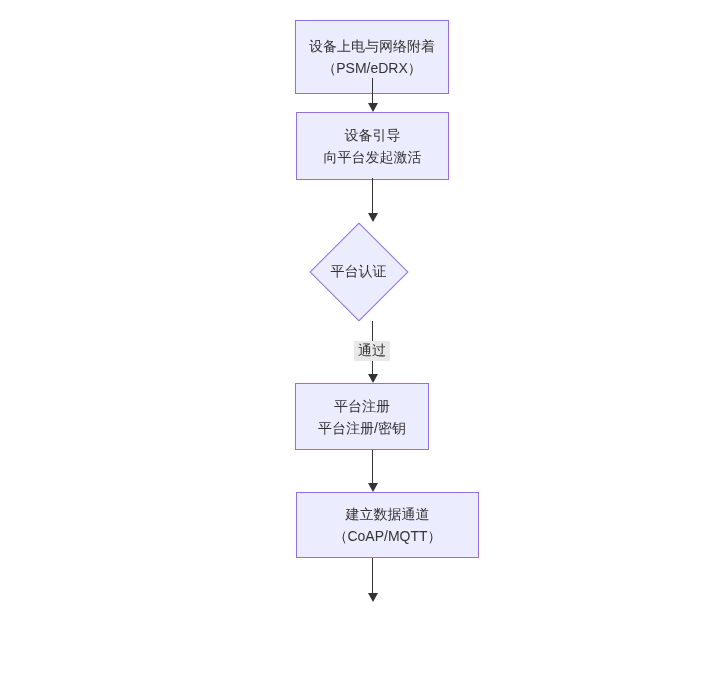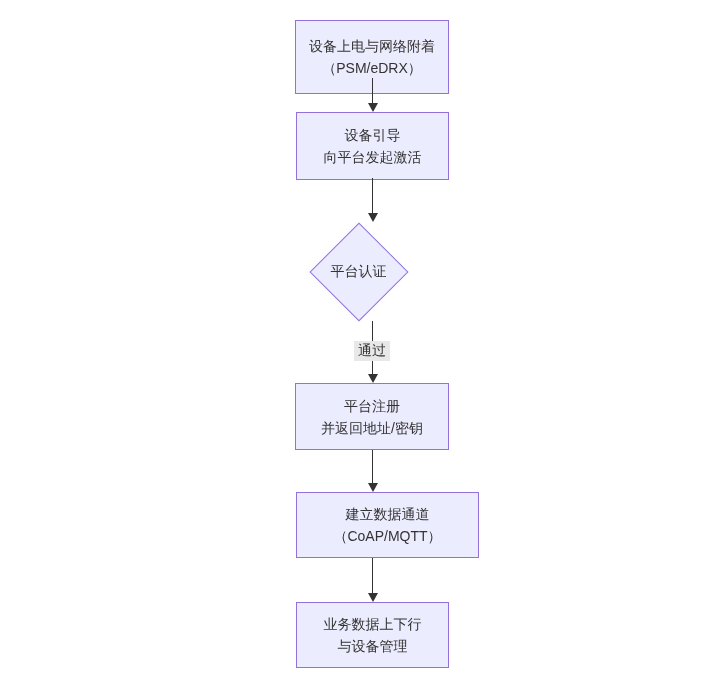--- a/index.html
+++ b/index.html
@@ -100,34 +100,30 @@
 
   <div class="diamond-wrap" style="left:308px; top:222px; width:101px; height:99px;">
     <div class="diamond-shape"></div>
     <div class="diamond-label">平台认证</div>
   </div>
 
   <div class="edge-line" style="left:372px; top:321px; height:54px;"></div>
   <div class="edge-arrowhead" style="left:367.5px; top:374px;"></div>
   <div class="edge-label" style="left:372px; top:351px;">通过</div>
 
-  <div class="node" style="left:295px; top:383px; width:154px; height:67px;">
+  <div class="node" style="left:295px; top:383px; width:134px; height:67px;">
     <div>平台注册</div>
-    <div>并返回地址/密钥</div>
+    <div>平台注册/密钥</div>
   </div>
 
   <div class="edge-line" style="left:372px; top:450px; height:34px;"></div>
   <div class="edge-arrowhead" style="left:367.5px; top:483px;"></div>
 
   <div class="node" style="left:296px; top:492px; width:183px; height:66px;">
     <div>建立数据通道</div>
     <div>（CoAP/MQTT）</div>
   </div>
 
   <div class="edge-line" style="left:372px; top:558px; height:36px;"></div>
   <div class="edge-arrowhead" style="left:367.5px; top:593px;"></div>
 
-  <div class="node" style="left:296px; top:602px; width:153px; height:66px;">
-    <div>业务数据上下行</div>
-    <div>与设备管理</div>
-  </div>
 
 </div>
 
 </body></html>

